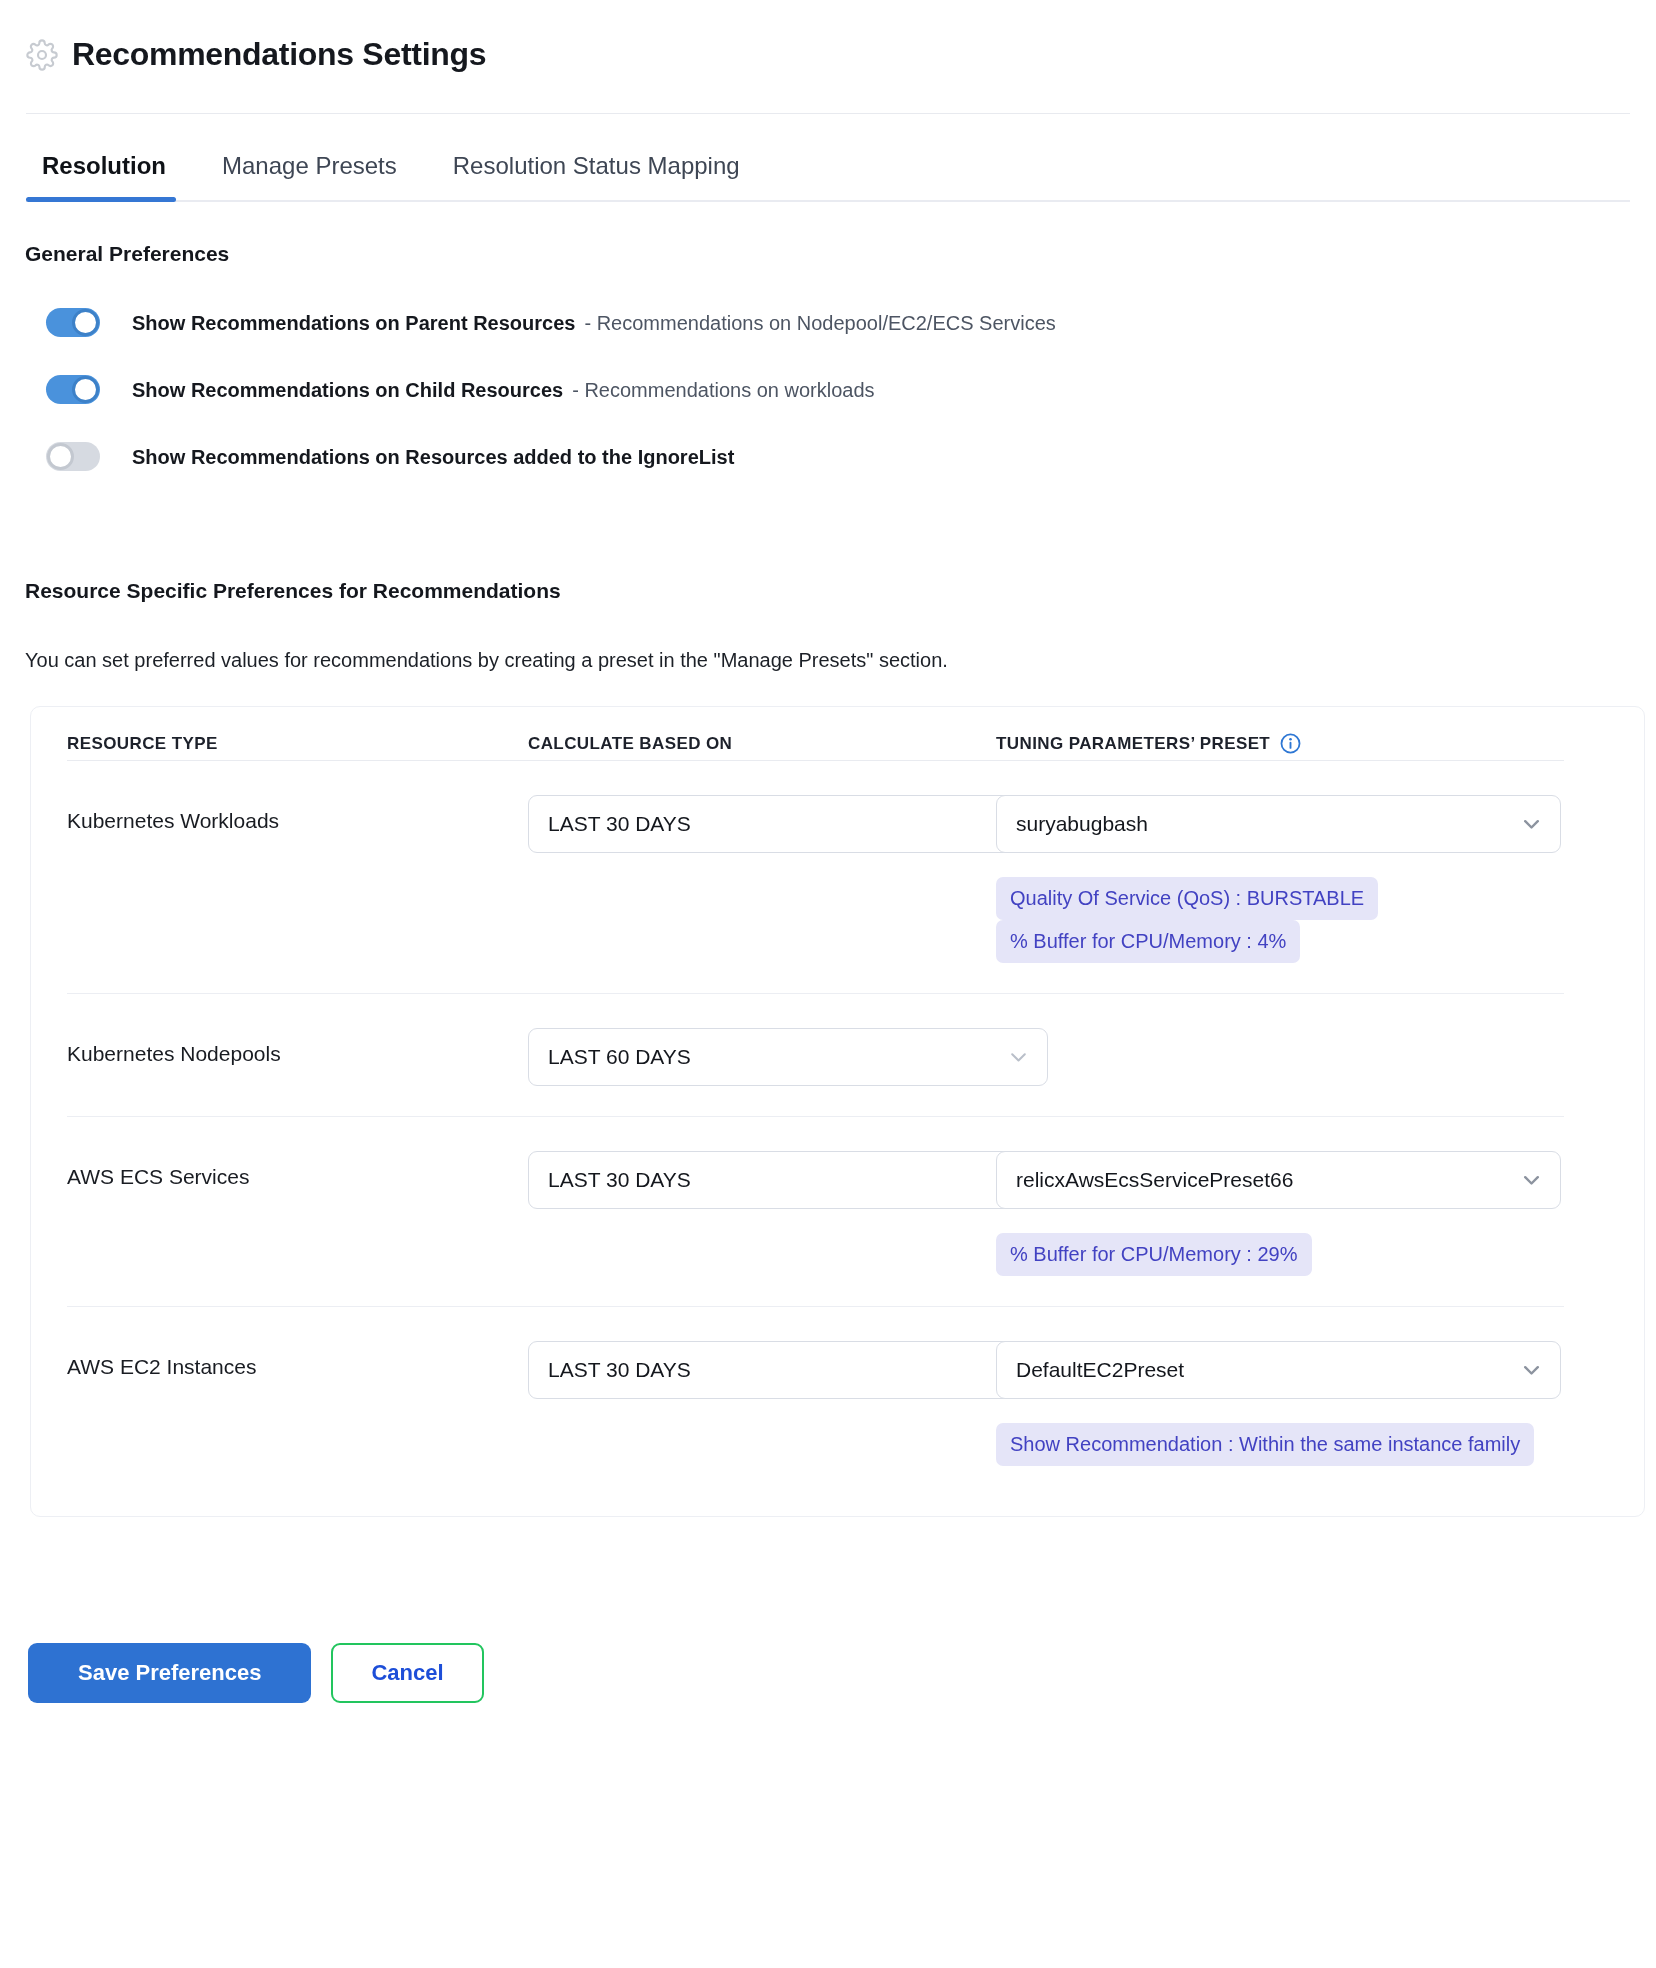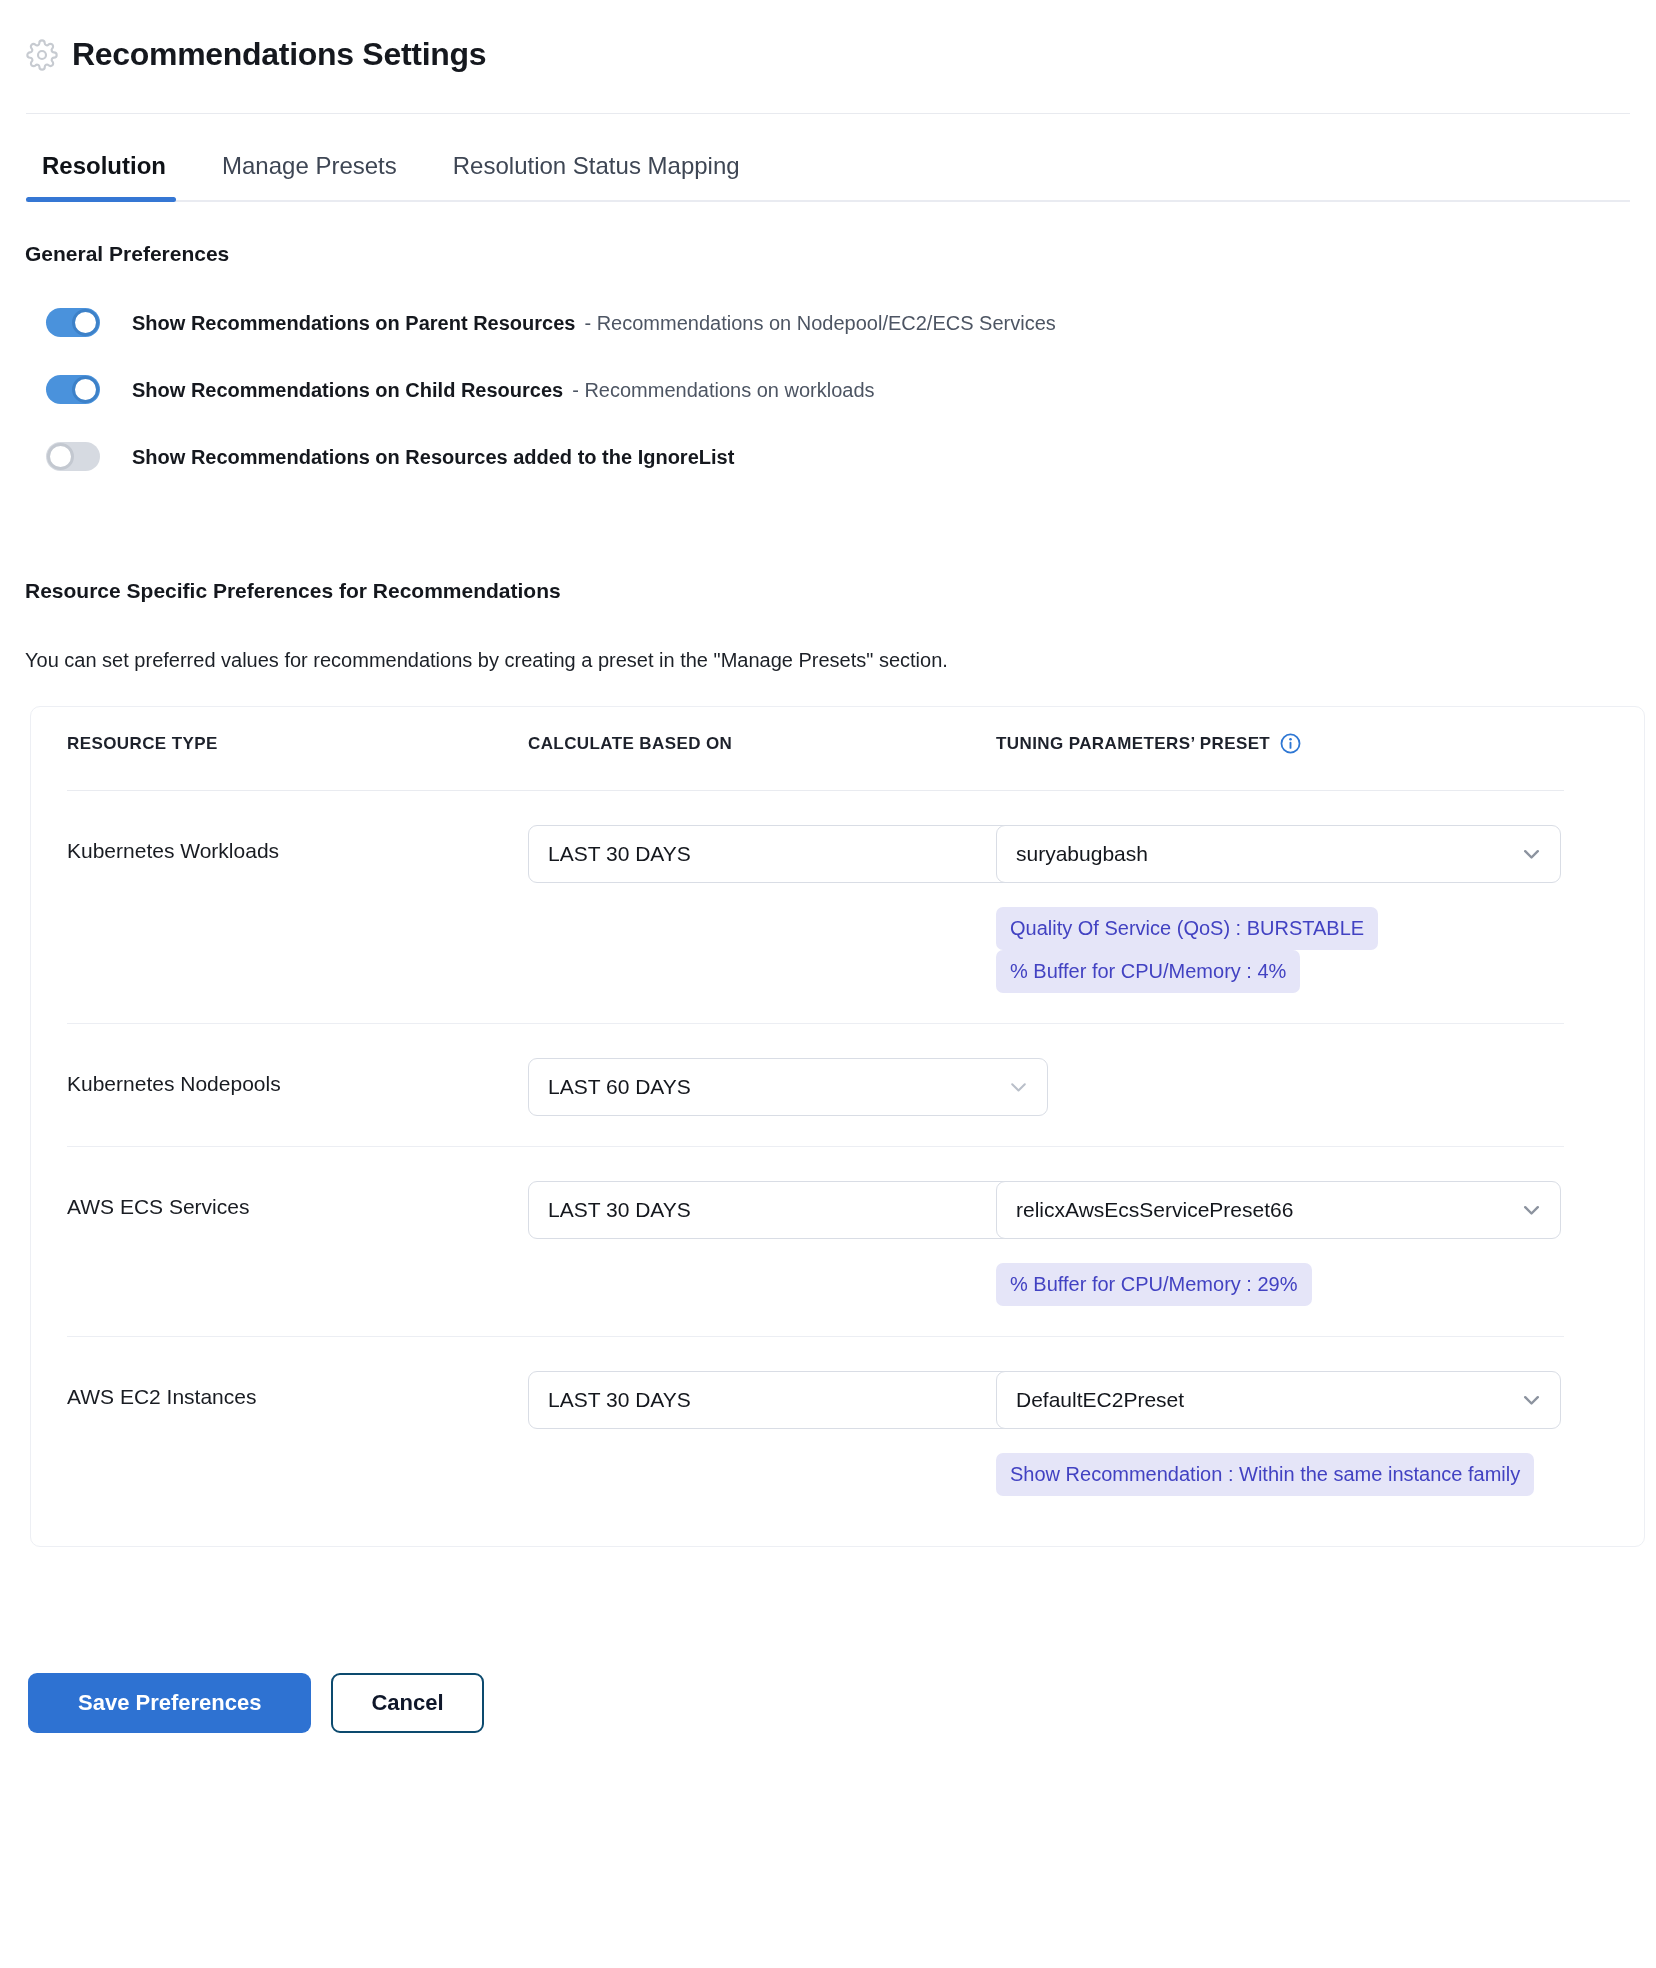--- a/index.html
+++ b/index.html
@@ -42,21 +42,21 @@
   .toggle.on  .knob { right:1px; border:3px solid #3d81c8; }
   .toggle.off .knob { left:1px;  border:3px solid #c3c8d0; }
   .toggle-text { font-size:20px; line-height:28px; }
   .toggle-label { font-weight:700; color:#15181e; }
   .toggle-desc { font-weight:400; color:#4d5563; margin-left:9px; }
 
   
   .table-card { margin:34px 11px 0 30px; border:1px solid #edeff4; border-radius:10px;
                 padding:26px 80px 20px 36px; }
   .thead { display:grid; grid-template-columns:461px 468px 1fr; align-items:center;
-           padding-bottom:36px; border-bottom:1px solid #e9ebf0; }
+           padding-bottom:6px; border-bottom:1px solid #e9ebf0; }
   .th { font-size:17px; font-weight:700; color:#1d212b; letter-spacing:0.4px; }
   .th-preset { display:flex; align-items:center; gap:10px; }
   .info-icon { display:inline-flex; cursor:pointer; }
   .info-icon svg { display:block; }
 
   .row { display:grid; grid-template-columns:461px 468px 1fr; padding:34px 0 30px 0;
          border-bottom:1px solid #eceef3; }
   .row:last-child { border-bottom:none; }
   .resource-label { font-size:21px; color:#191c22; padding-top:14px; }
 
@@ -70,21 +70,21 @@
 
   .badges { margin-top:24px; display:flex; flex-direction:column; align-items:flex-start; gap:0; }
   .badge { background:#e5e5f8; color:#4242c2; font-size:20px; font-weight:500;
            line-height:27px; padding:8px 14px; border-radius:7px; max-width:552px; }
 
   
   .actions { display:flex; align-items:center; gap:20px; margin:126px 0 36px 28px; }
   .btn { font-family:inherit; font-size:22px; font-weight:700; height:60px; border-radius:9px;
          cursor:pointer; }
   .btn-primary { background:#2e72d2; color:#ffffff; border:none; padding:0 50px; }
-  .btn-secondary { background:#ffffff; color:#0f172a; border:2px solid #0c4a6e; padding:0 38px; }
+  .btn-secondary { background:#ffffff; color:#1d4ed8; border:2px solid #22c55e; padding:0 38px; }
 </style>
 </head>
 <body>
 
 <div class="page">
 
   <header class="page-header">
     <span class="gear-icon">
       <svg viewBox="0 0 24 24" fill="none" stroke="#c7cbd1" stroke-width="1.6" stroke-linecap="round" stroke-linejoin="round">
         <circle cx="12" cy="12" r="3"></circle>

